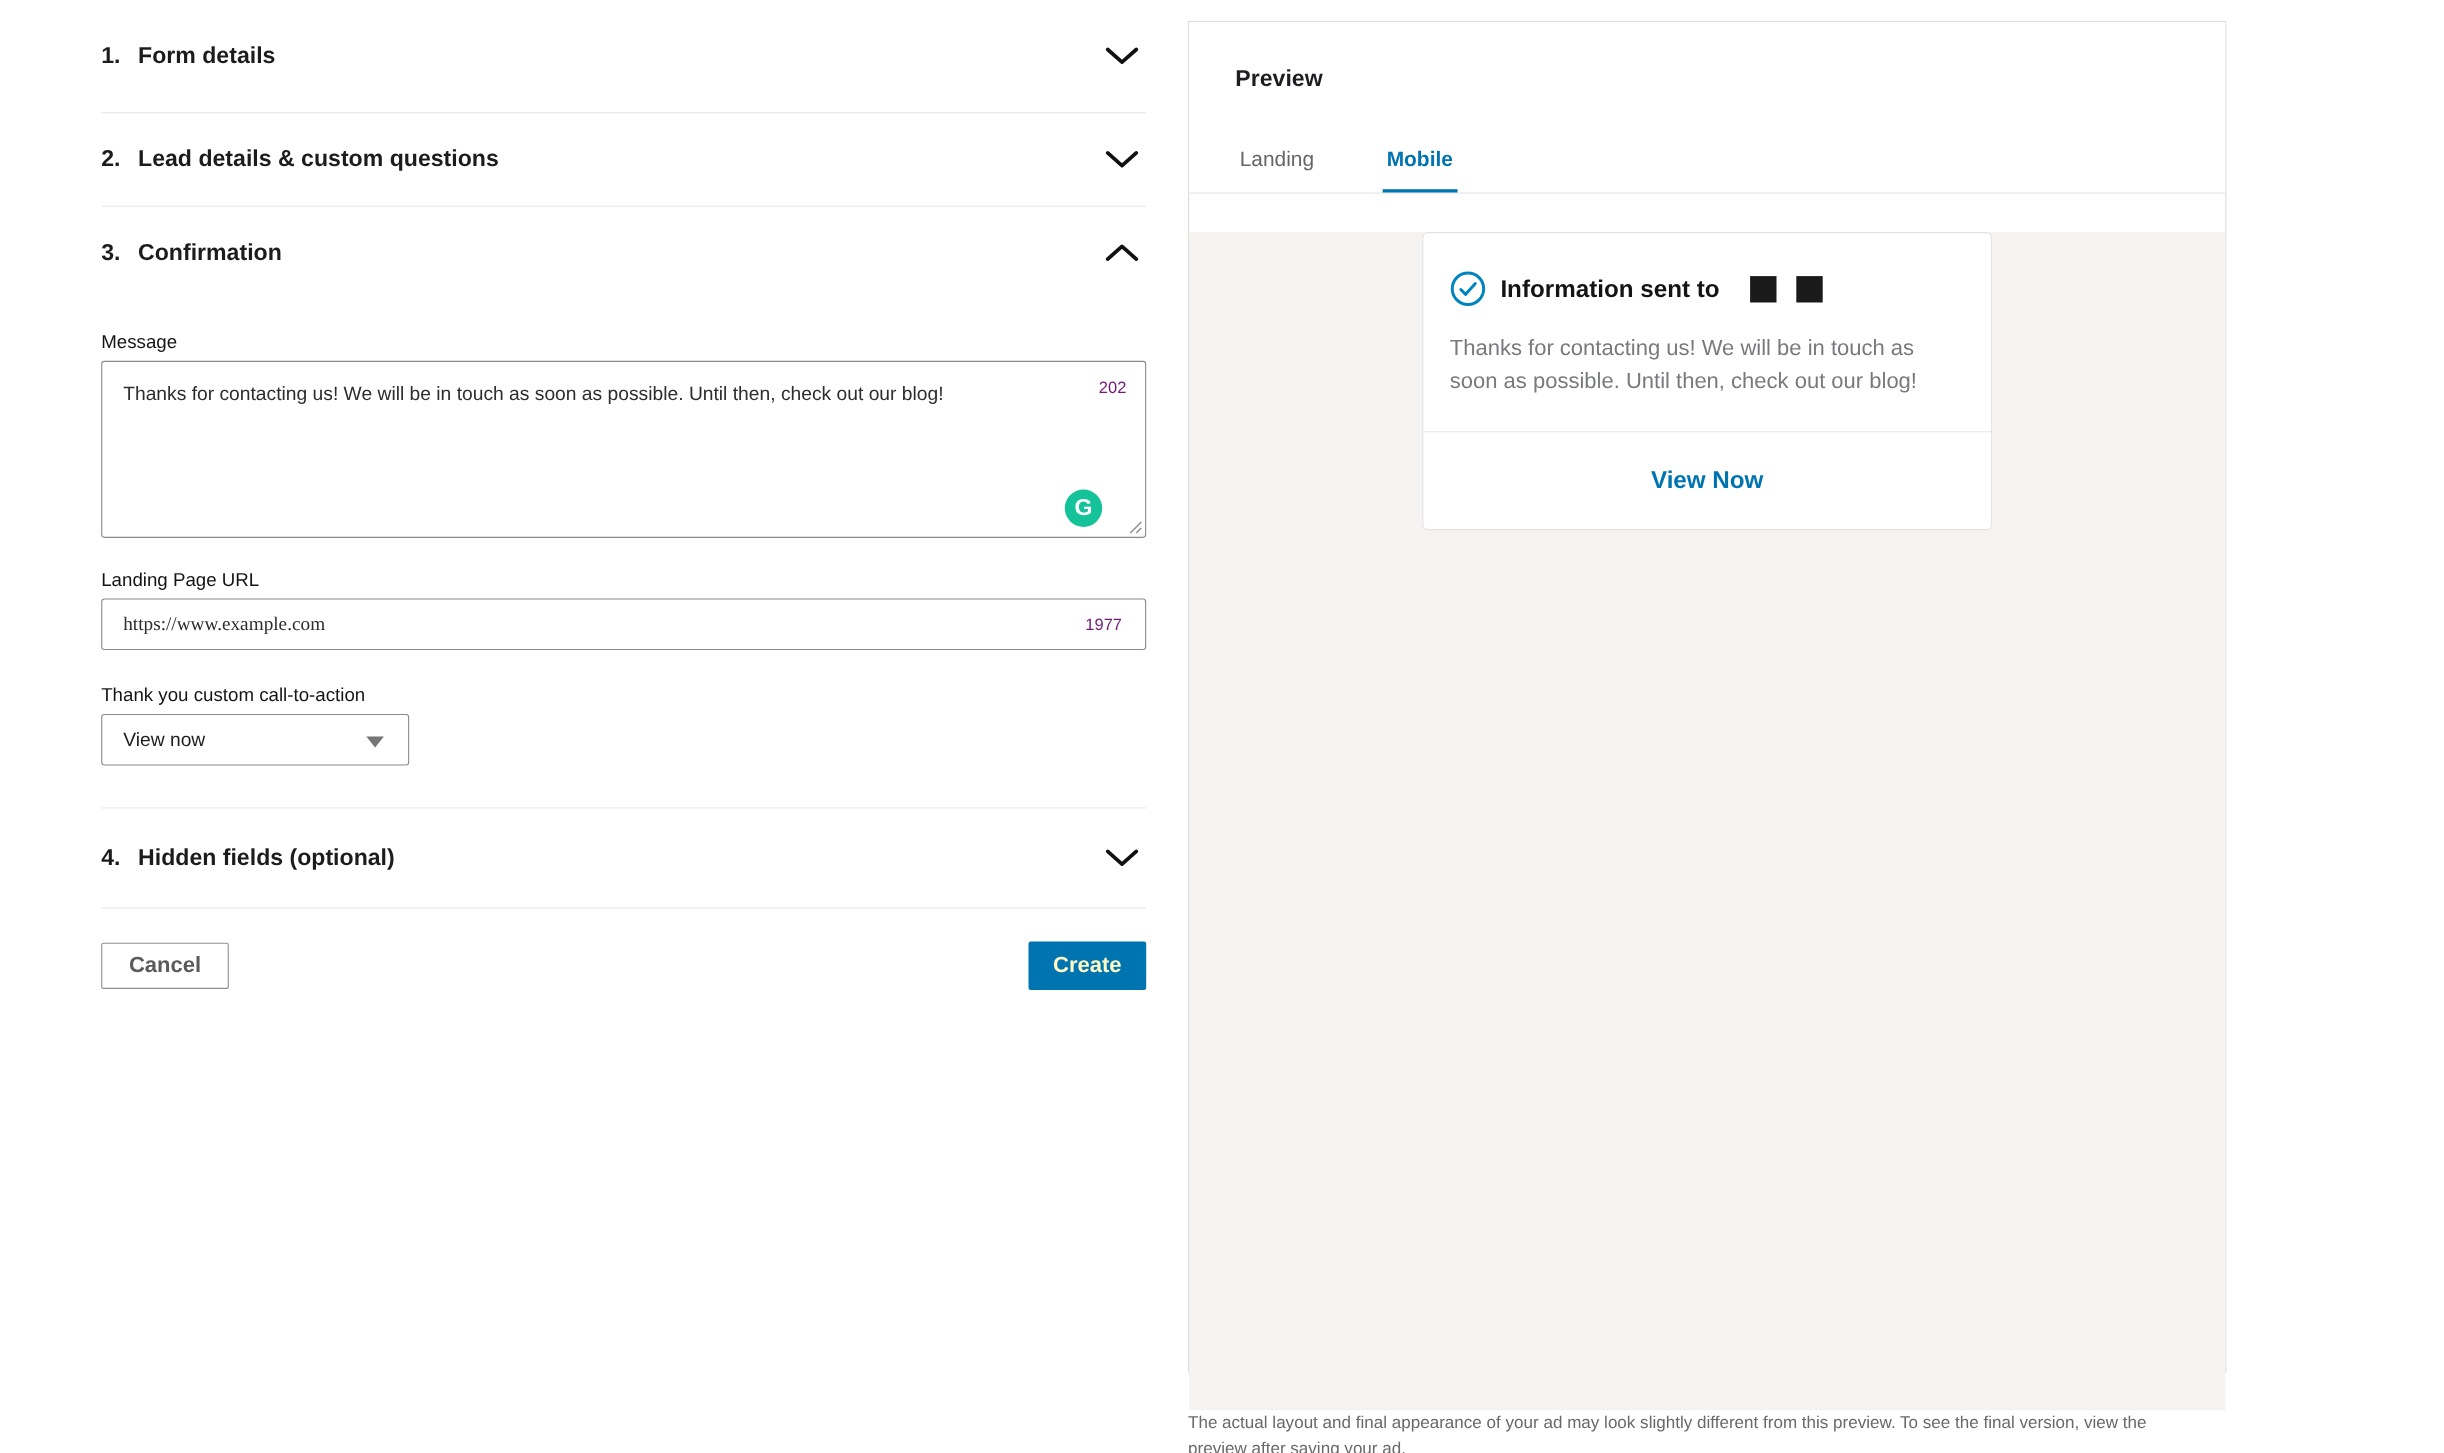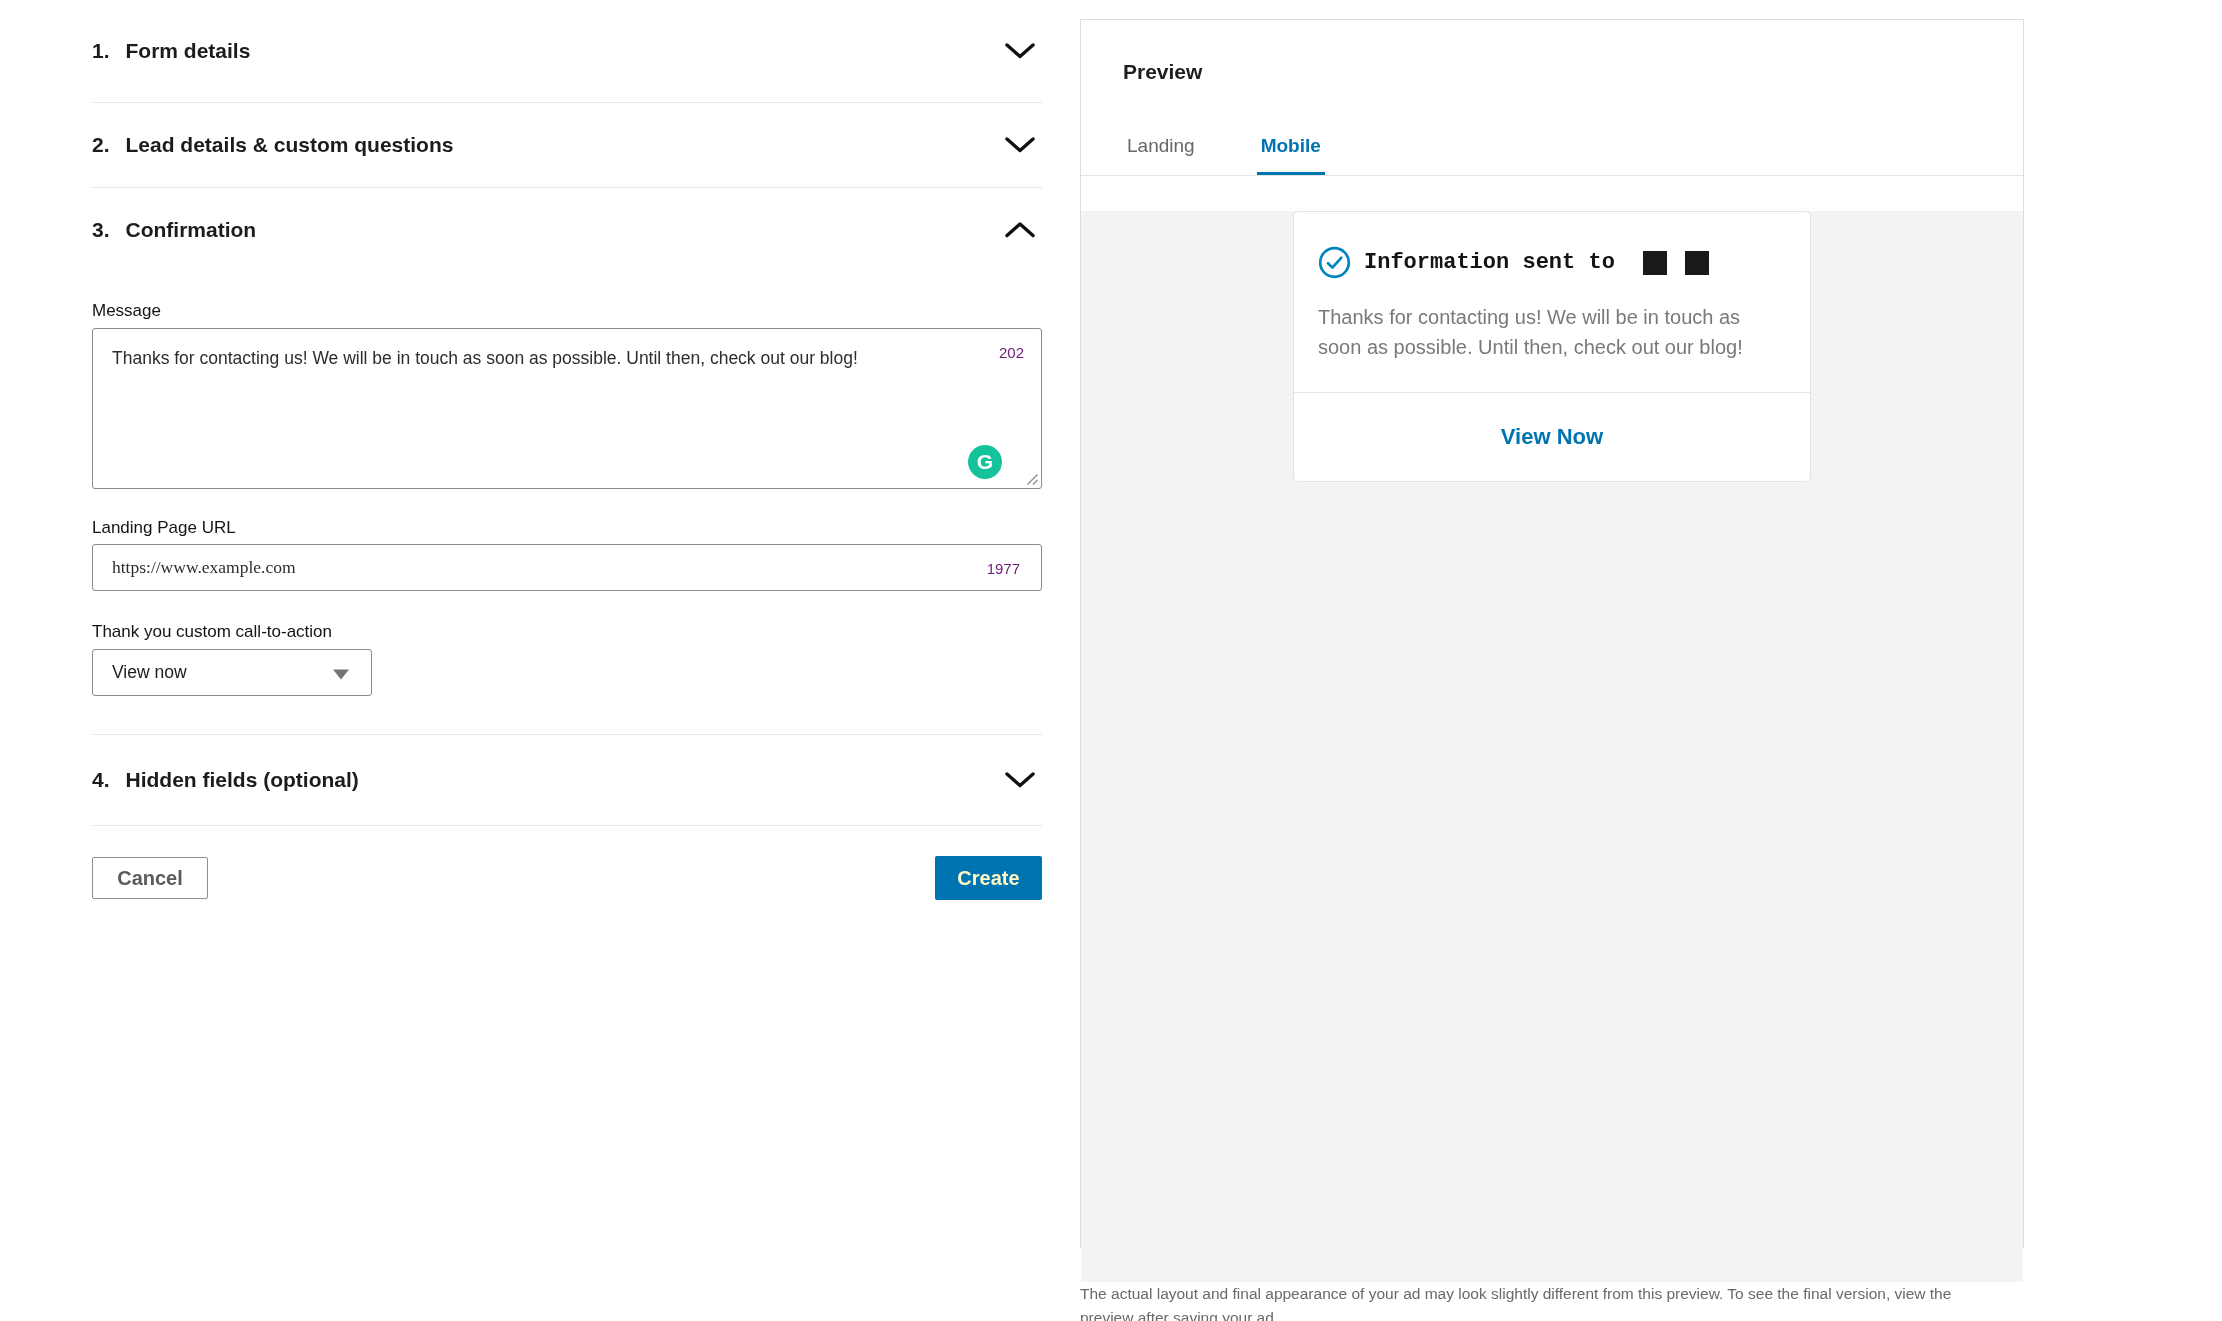--- a/index.html
+++ b/index.html
@@ -118,21 +118,21 @@
     height:1071px; background:#f4f3f1;
   }
 
   .pv-card {
     width:518px; margin:35px auto 0 auto;
     background:#fff; border:1px solid #e3e3e3; border-radius:5px;
     overflow:hidden;
   }
   .pv-card-top { padding:34px 24px 30px 24px; }
   .pv-card-titlerow { display:flex; align-items:center; }
-  .pv-card-title { margin-left:13px; font-size:22px; font-weight:700; color:#141414; white-space:nowrap;font-family:Liberation Mono, monospace; }
+  .pv-card-title { margin-left:13px; font-size:22px; font-weight:700; color:#141414; white-space:nowrap; }
   .sq { width:24px; height:24px; background:#1a1a1a; display:inline-block; }
   .sq.first { margin-left:28px; }
   .sq.second { margin-left:18px; }
   .pv-card-body {
     margin-top:23px; font-size:20px; line-height:30px; color:#77797c; width:470px;
   }
   .pv-card-divider { border-top:1px solid #e6e6e6; }
   .pv-card-bottom {
     height:88px; display:flex; align-items:center; justify-content:center;
   }

